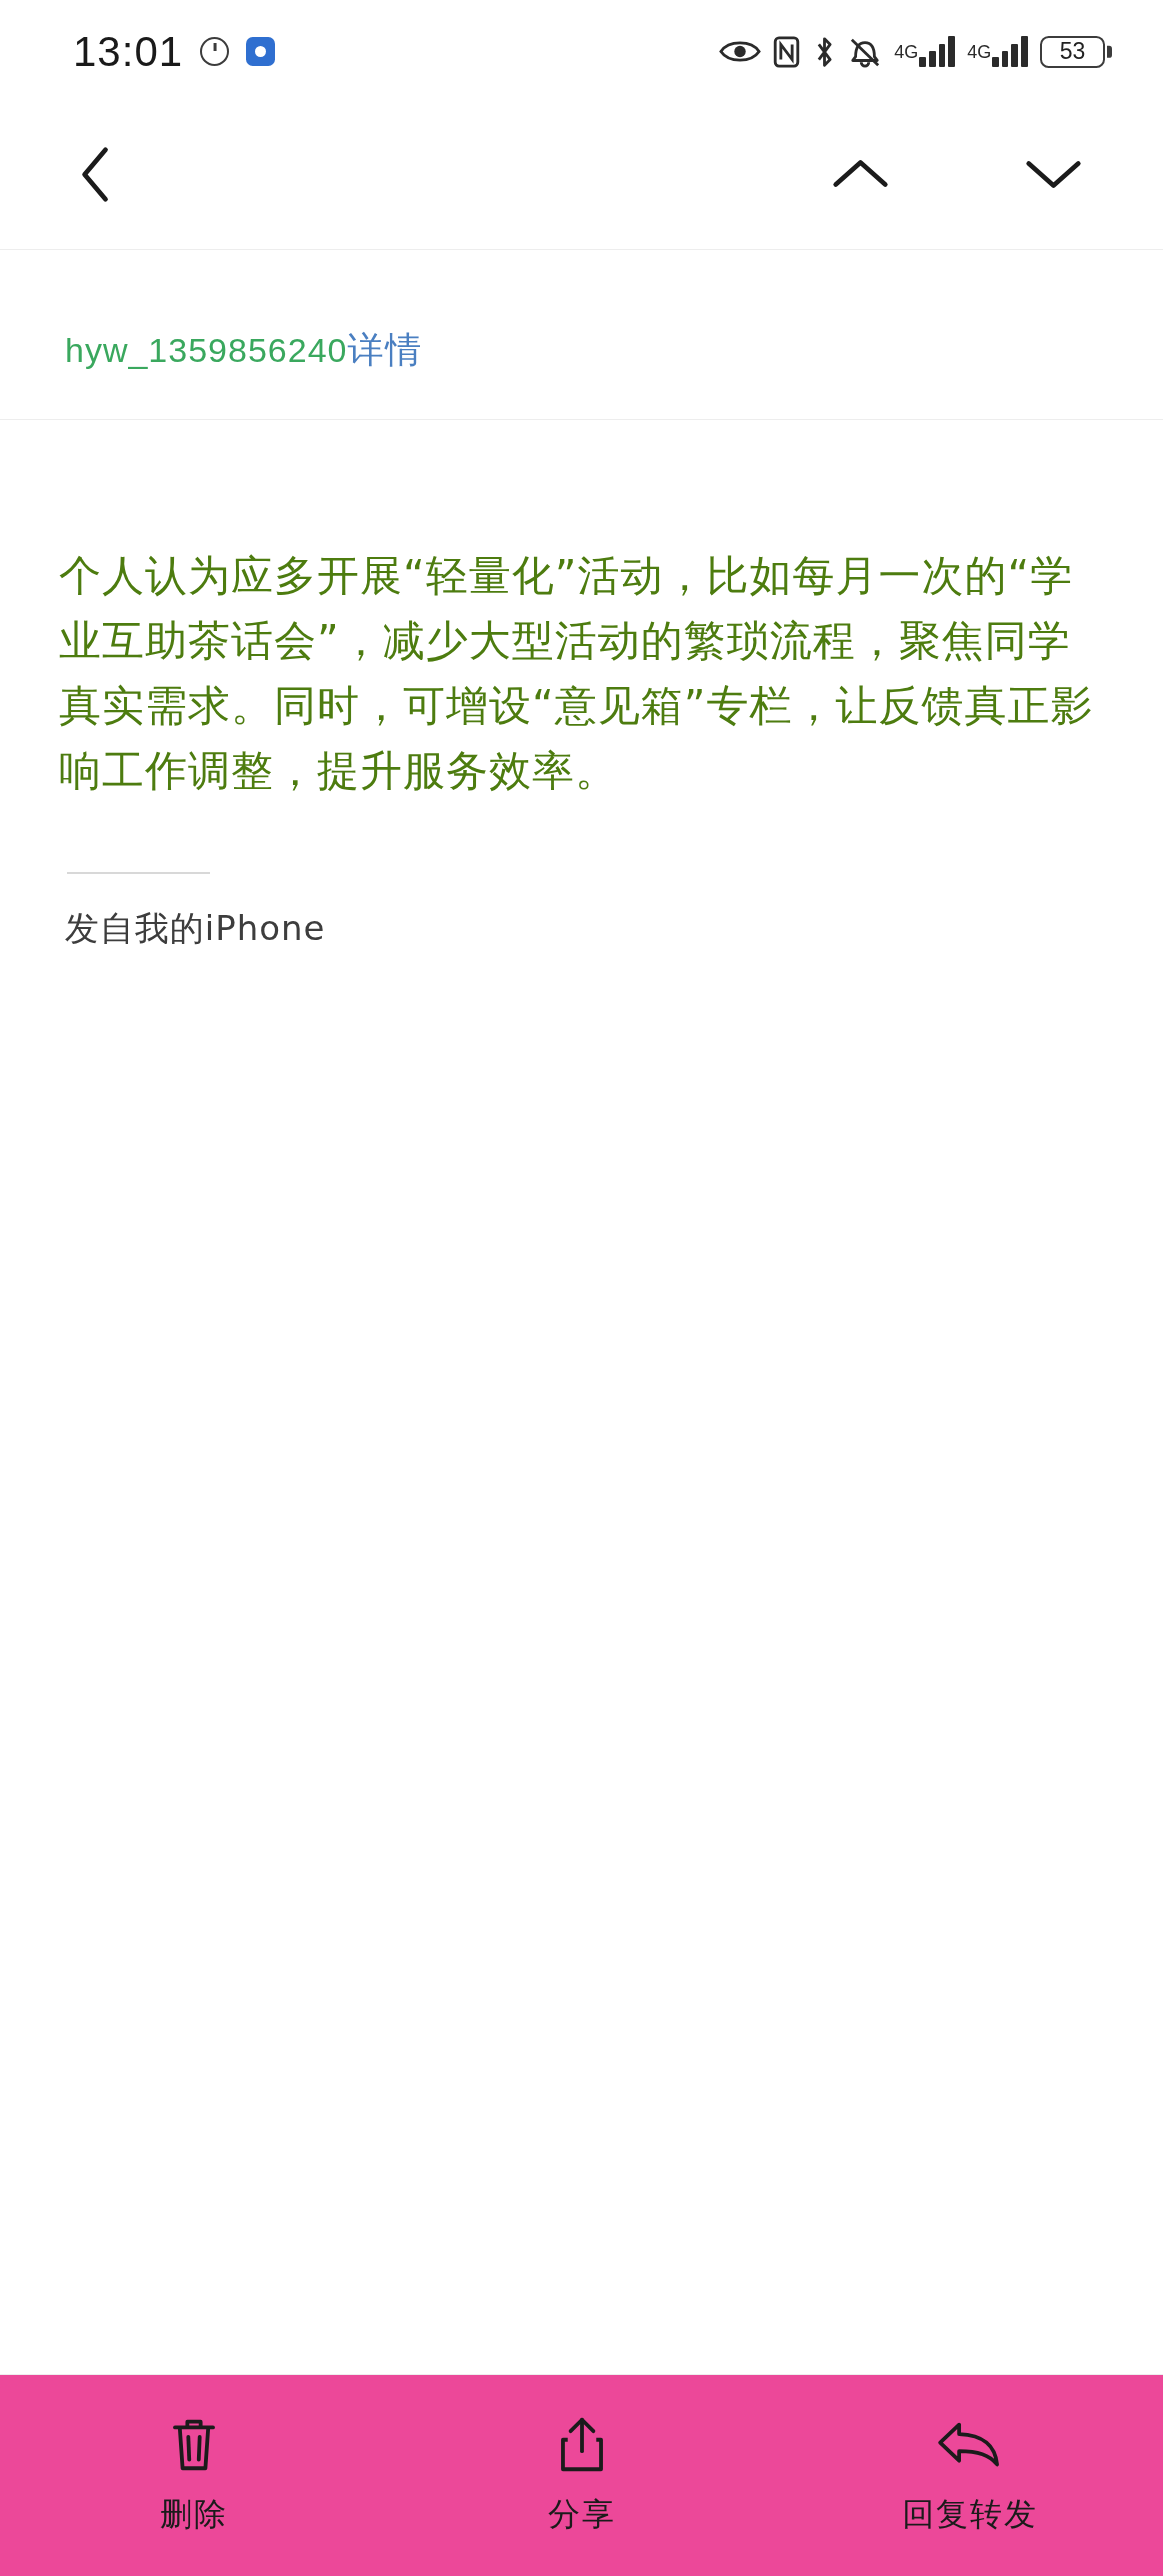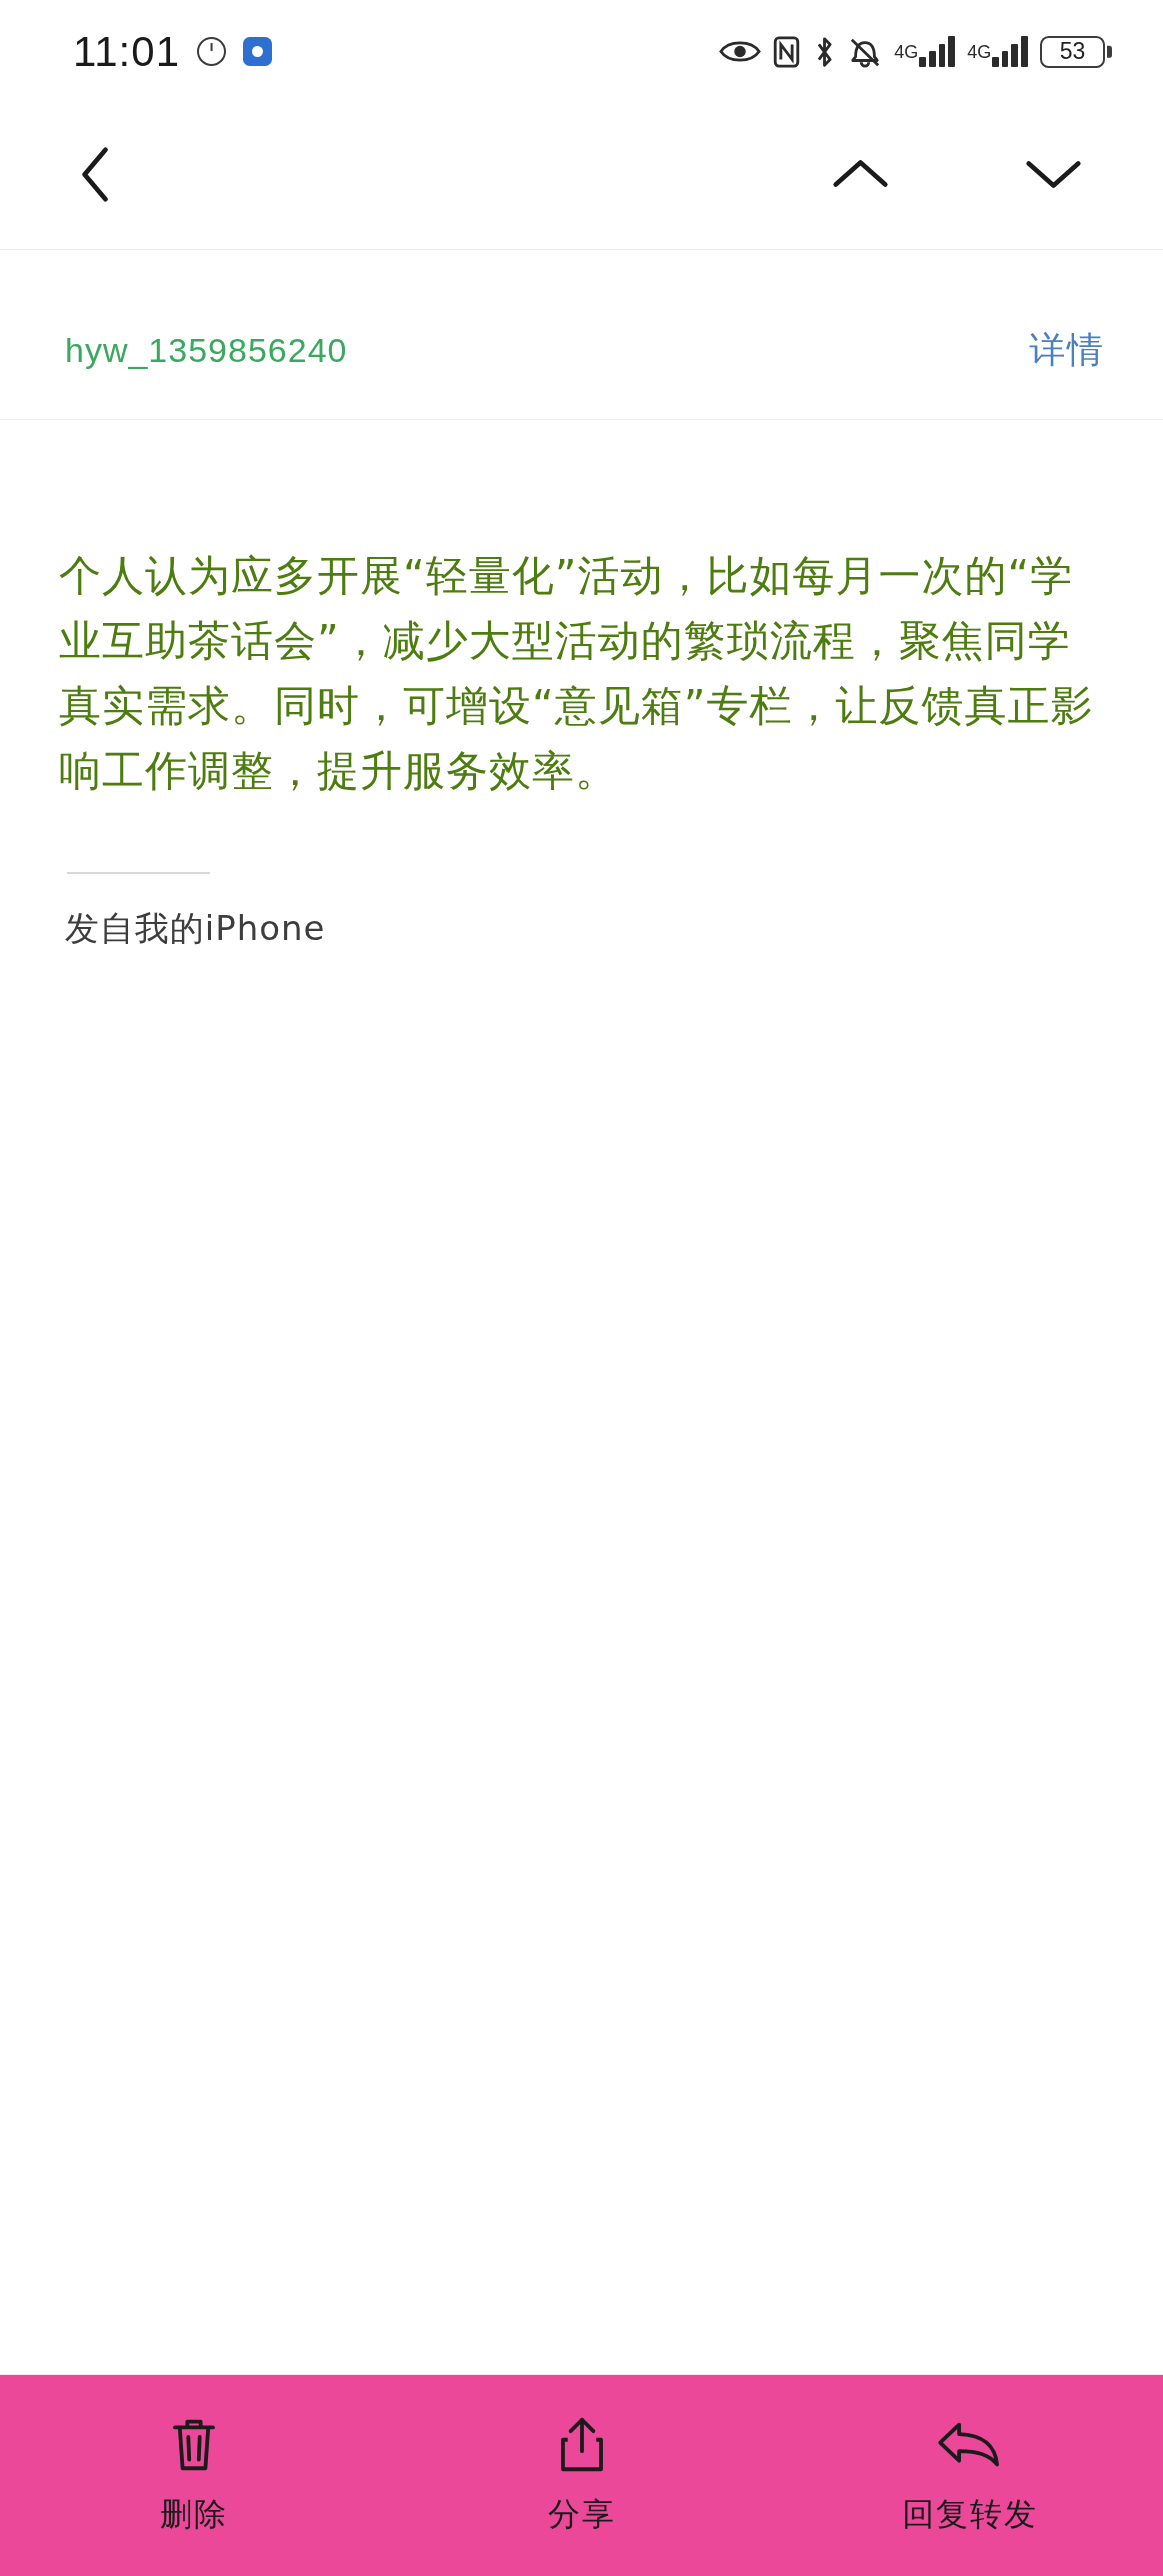--- a/index.html
+++ b/index.html
@@ -148,21 +148,20 @@
   .subject {
     font-size: 50px;
     color: #1b1b1b;
     letter-spacing: 1.9px;
     font-family: "DejaVu Sans", sans-serif;
     font-weight: 400;
   }
   .sender-row {
     display: flex;
     align-items: baseline;
-    justify-content: space-between;
     margin-top: 34px;
     padding-bottom: 44px;
   }
   .sender {
     font-size: 34px;
     color: #3aa85e;
     letter-spacing: 1px;
     font-family: "Liberation Sans", sans-serif;
   }
   .detail-link {
@@ -240,21 +239,21 @@
     border-radius: 50%;
     background: #1b1b1b;
     display: block;
   }
 </style>
 </head>
 <body>
 
 <div class="statusbar">
   <div class="status-left">
-    <span class="status-time">11:01</span>
+    <span class="status-time">13:01</span>
     <span class="status-dot-icon"></span>
     <span class="status-app-icon"></span>
   </div>
   <div class="status-right">
     <span>
       <svg width="42" height="29" viewBox="0 0 44 30">
         <path d="M2 15 C10 3 34 3 42 15 C34 27 10 27 2 15 Z" fill="none" stroke="#2b2b2b" stroke-width="3"></path>
         <circle cx="22" cy="15" r="6" fill="#2b2b2b"></circle>
       </svg>
     </span>

